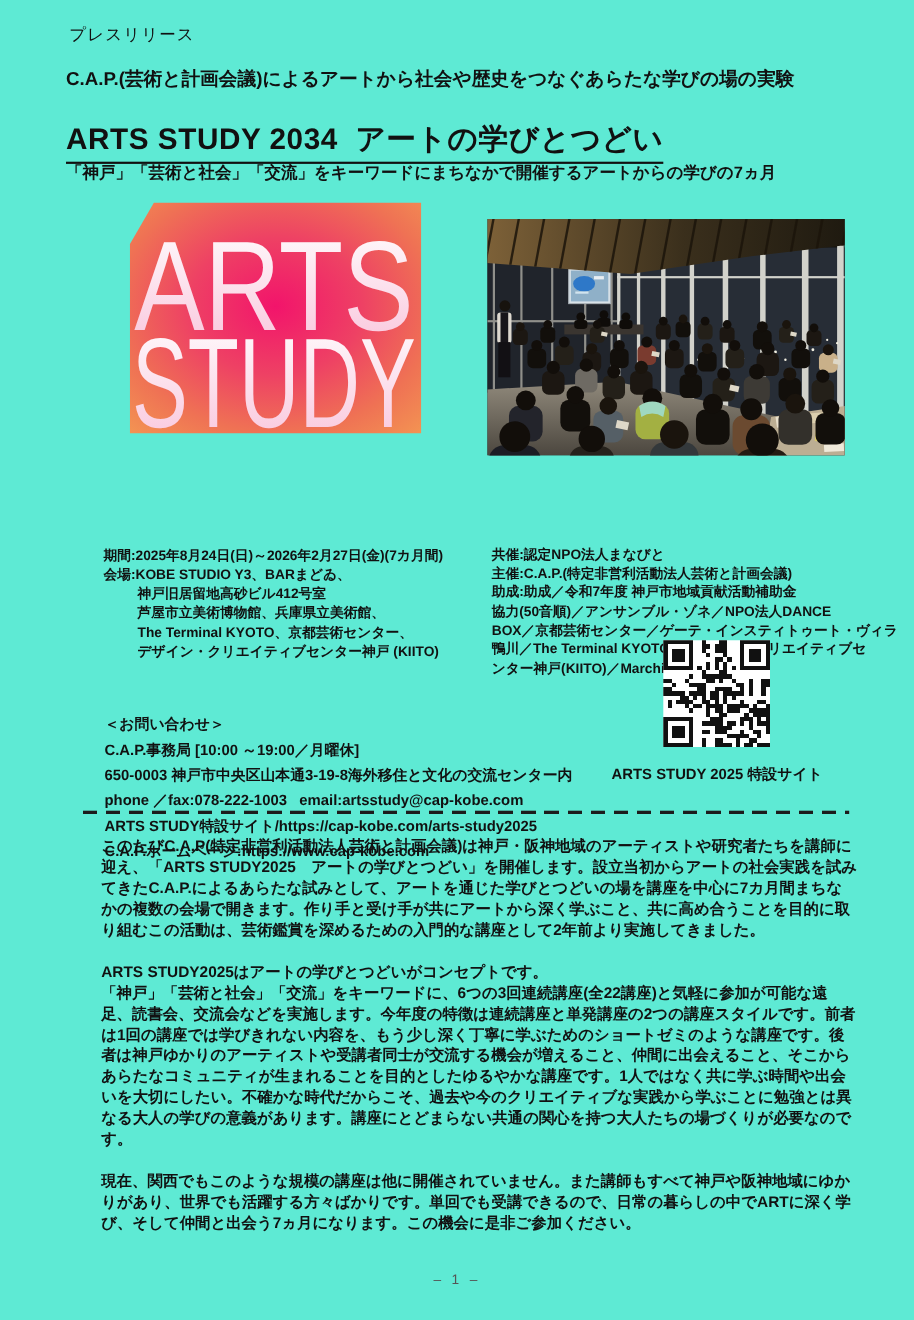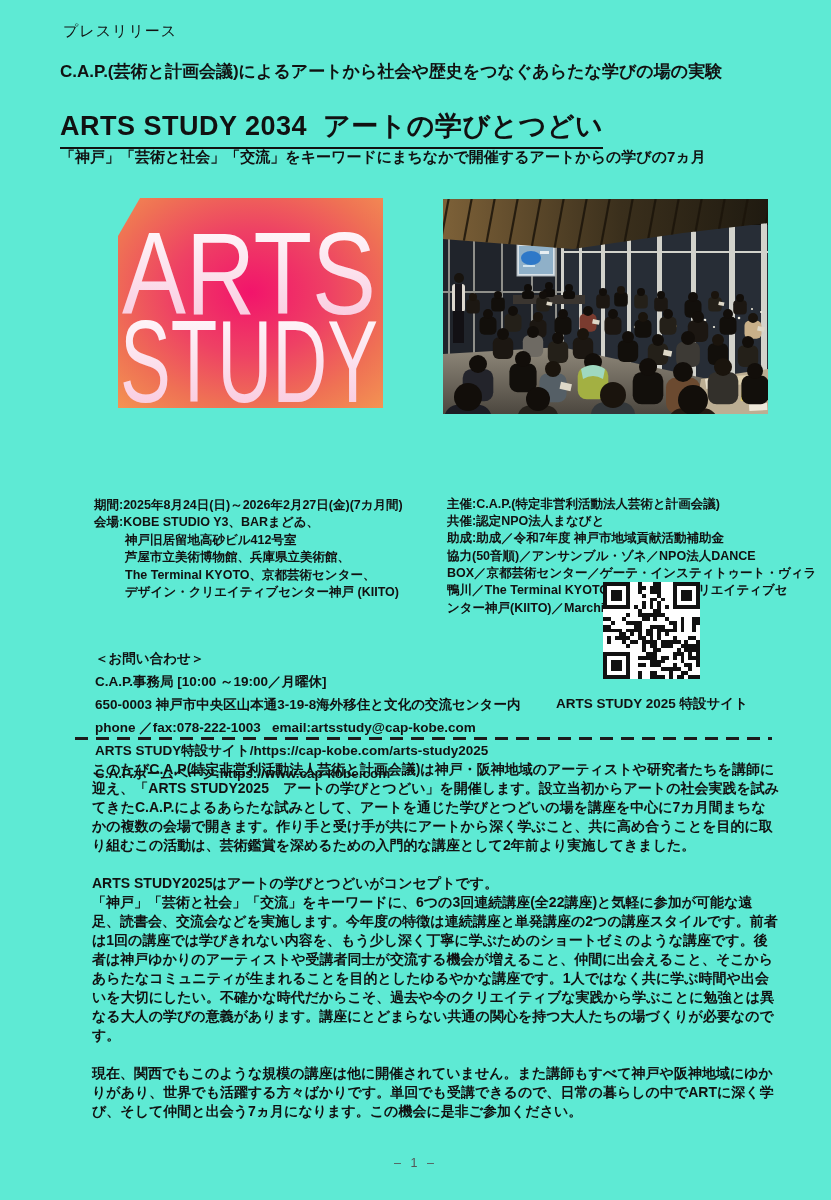--- a/index.html
+++ b/index.html
@@ -3,21 +3,21 @@
 <meta charset="utf-8">
 <style>
   html,body{margin:0;padding:0;background:#fff;}
   .page{position:relative;width:831px;height:1200px;background:#5eead4;overflow:hidden;
         font-family:"Liberation Sans","DejaVu Sans",sans-serif;color:#111;}
   .kicker{position:absolute;left:63px;top:22px;font-size:15px;font-weight:400;letter-spacing:1px;white-space:pre;}
   .lede{position:absolute;left:60px;top:60px;font-size:17px;font-weight:700;white-space:pre;}
   .title{position:absolute;left:60px;top:108px;font-size:27px;font-weight:700;letter-spacing:.5px;
          border-bottom:2.5px solid #111;padding-bottom:3px;white-space:pre;}
   .subtitle{position:absolute;left:60px;top:148px;font-size:15px;font-weight:700;white-space:pre;text-align:right;}
-  .logo{position:absolute;left:118px;top:198px;width:225px;height:210px;}
+  .logo{position:absolute;left:118px;top:184px;width:225px;height:210px;}
   .photo{position:absolute;left:443px;top:199px;width:325px;height:215px;}
   .info-left{position:absolute;left:94px;top:444px;font-size:12.5px;line-height:17.5px;font-weight:700;white-space:pre;}
   .info-left .indent{padding-left:31px;}
   .info-right{position:absolute;left:447px;top:444px;font-size:12.5px;line-height:17.3px;font-weight:700;white-space:pre;}
   .contact{position:absolute;left:95px;top:578px;font-size:13.5px;line-height:23px;font-weight:700;white-space:pre;}
   .qr-block{position:absolute;left:556px;top:582px;width:190px;text-align:center;}
   .qr{width:97px;height:97px;margin:0 auto;display:block;}
   .qr-caption{margin-top:16px;font-size:13.5px;font-weight:700;white-space:pre;}
   .dashes{position:absolute;left:75px;top:737px;width:697px;height:3px;
           background:repeating-linear-gradient(90deg,#1c1c1c 0 13px,transparent 13px 21px);}
@@ -262,21 +262,21 @@
         </g>
     </svg>
   </div>
 
   <div class="info-left">
     
   <div class="info-line">期間:2025年8月24日(日)～2026年2月27日(金)(7カ月間)</div><div class="info-line">会場:KOBE STUDIO Y3、BARまどゐ、</div><div class="info-line indent">神戸旧居留地高砂ビル412号室</div><div class="info-line indent">芦屋市立美術博物館、兵庫県立美術館、</div><div class="info-line indent">The Terminal KYOTO、京都芸術センター、</div><div class="info-line indent">デザイン・クリエイティブセンター神戸 (KIITO)</div></div>
 
   <div class="info-right">
     
-  <div class="info-line">主催:C.A.P.(特定非営利活動法人芸術と計画会議)</div><div class="info-line">共催:認定NPO法人まなびと</div><div class="info-line">助成:助成／令和7年度 神戸市地域貢献活動補助金</div><div class="info-line">協力(50音順)／アンサンブル・ゾネ／NPO法人DANCE</div><div class="info-line">BOX／京都芸術センター／ゲーテ・インスティトゥート・ヴィラ</div><div class="info-line">鴨川／The Terminal KYOTO／デザイン・クリエイティブセ</div><div class="info-line">ンター神戸(KIITO)／Marching KOBE</div></div>
+  <div class="info-line">共催:認定NPO法人まなびと</div><div class="info-line">主催:C.A.P.(特定非営利活動法人芸術と計画会議)</div><div class="info-line">助成:助成／令和7年度 神戸市地域貢献活動補助金</div><div class="info-line">協力(50音順)／アンサンブル・ゾネ／NPO法人DANCE</div><div class="info-line">BOX／京都芸術センター／ゲーテ・インスティトゥート・ヴィラ</div><div class="info-line">鴨川／The Terminal KYOTO／デザイン・クリエイティブセ</div><div class="info-line">ンター神戸(KIITO)／Marching KOBE</div></div>
 
   <div class="contact">
     
   <div class="contact-line">＜お問い合わせ＞</div><div class="contact-line">C.A.P.事務局 [10:00 ～19:00／月曜休]</div><div class="contact-line">650-0003 神戸市中央区山本通3-19-8海外移住と文化の交流センター内</div><div class="contact-line">phone ／fax:078-222-1003   email:artsstudy@cap-kobe.com</div><div class="contact-line">ARTS STUDY特設サイト/https://cap-kobe.com/arts-study2025</div><div class="contact-line">C.A.P.ホームページ:https://www.cap-kobe.com</div></div>
 
   <div class="qr-block">
     <svg id="qr-svg" class="qr" viewBox="0 0 25 25" shape-rendering="crispEdges">
         <rect x="0" y="0" width="25" height="25" fill="#fff"></rect>
         <rect x="0" y="0" width="1" height="1" fill="#111"></rect>
         <rect x="1" y="0" width="1" height="1" fill="#111"></rect>

